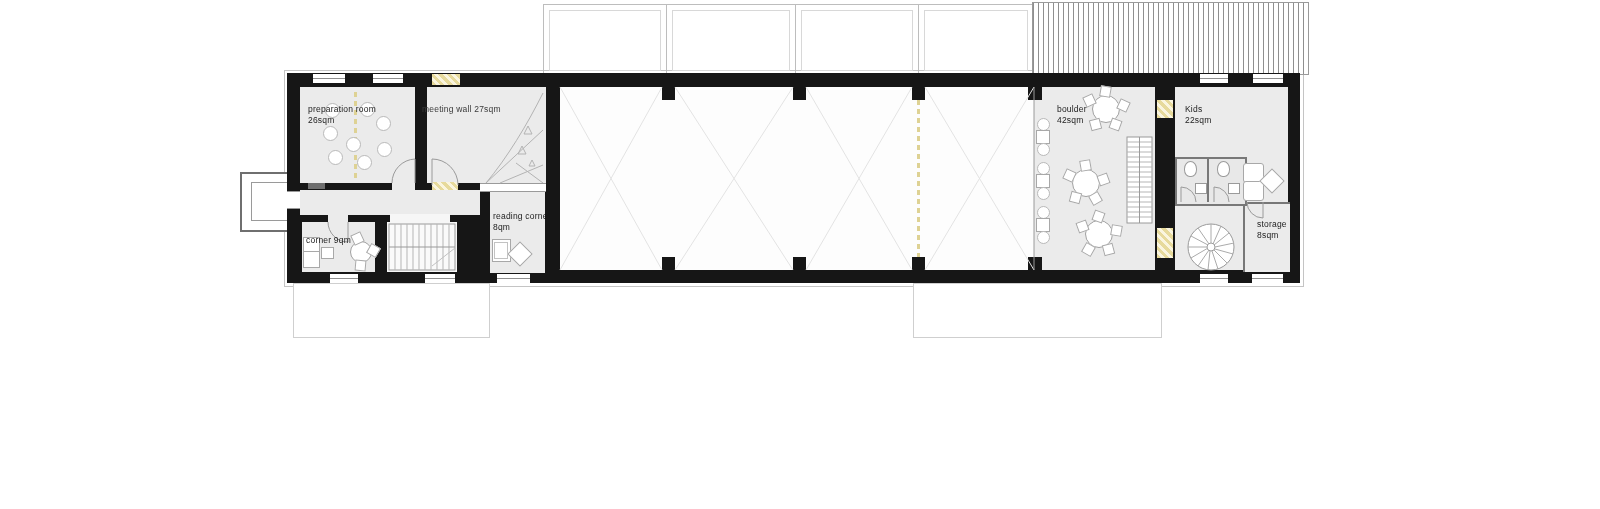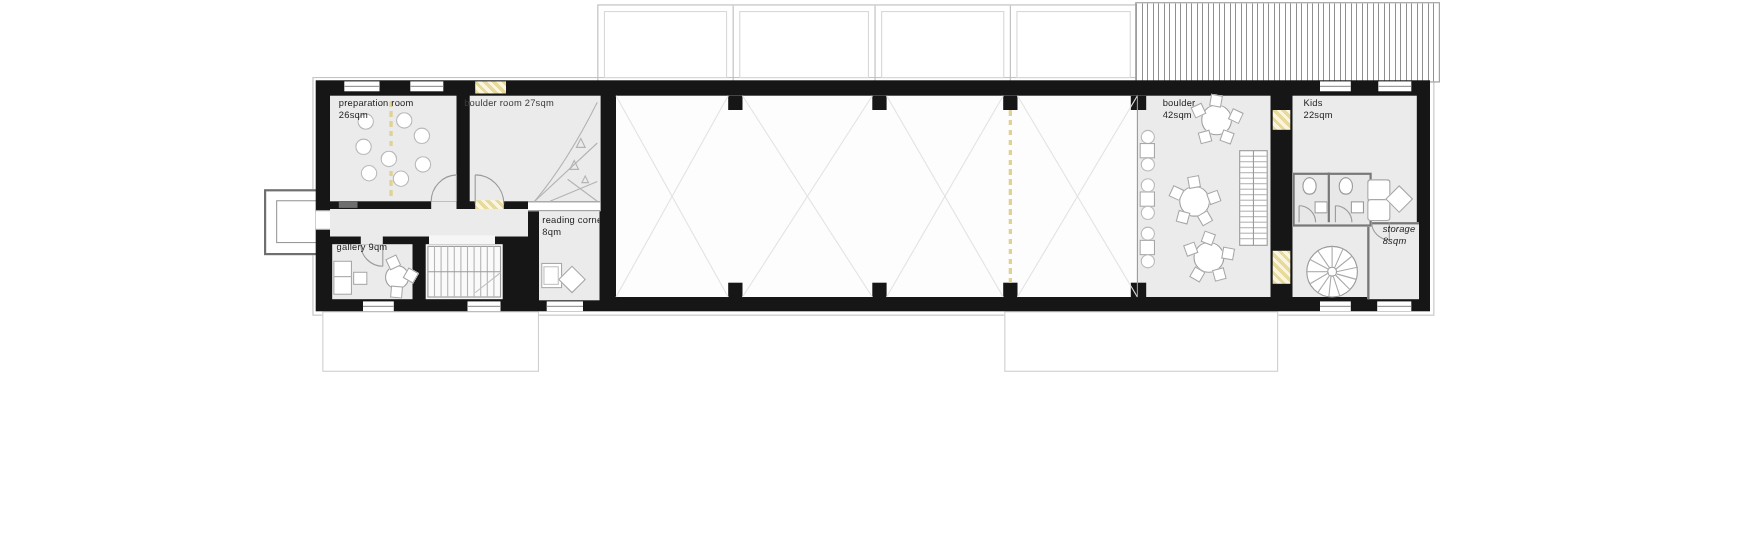--- a/index.html
+++ b/index.html
@@ -14,21 +14,21 @@
   .canopy{border:1px solid #bdbdbd;display:flex;}
   .canopy-cell{position:relative;border-right:1px solid #bdbdbd;height:100%;}
   .canopy-cell:last-child{border-right:none;}
   .canopy-inner{position:absolute;left:5px;top:5px;right:5px;bottom:3px;border:1px solid #d8d8d8;}
   .deck{border:1px solid #9a9a9a;background:repeating-linear-gradient(to right,#8f8f8f 0 1px,#ffffff 1px 5px);}
   .win{background:#fff;display:flex;align-items:center;}
   .win i{display:block;width:100%;height:1px;background:#8f8f8f;}
   .hatch{background:repeating-linear-gradient(45deg,#e7da9c 0 3px,#faf5df 3px 6px);}
   .pilaster{background:#161616;}
   .dashline{background:repeating-linear-gradient(to bottom,#ded294 0 5px,transparent 5px 9px);width:3px;}
-  .lbl{position:absolute;font-size:8.5px;line-height:1.3;color:#222;letter-spacing:.2px;white-space:nowrap;z-index:40;}
+  .lbl{position:absolute;font-size:8.5px;line-height:1.3;color:#222;letter-spacing:.2px;white-space:nowrap;z-index:40;margin-top:16px;}
   .circle{border:1px solid #b9b9b9;border-radius:50%;background:#fff;}
   .sq{border:1px solid #a8a8a8;background:#fff;}
   .chair{border:1px solid #a8a8a8;background:#fff;width:9px;height:9px;}
   .tablec{border:1px solid #a0a0a0;background:#fff;border-radius:50%;}
   .fixture{border:1px solid #9a9a9a;background:#fff;}
   .clip{overflow:hidden;}
   svg{position:absolute;left:0;top:0;z-index:30;pointer-events:none;}
   .z1{z-index:1}.z2{z-index:2}.z3{z-index:3}.z4{z-index:6}.z5{z-index:8}.z6{z-index:12}
 </style>
 </head>
@@ -299,31 +299,31 @@
       <path d="M1214,187 A15,15 0 0 1 1229,202"></path>
         <line x1="1214" y1="187" x2="1214" y2="202"></line>
     </g>
   </svg>
 
   <div class="lbl" style="left:308px;top:88px;">
     <div>preparation room</div>
     <div>26sqm</div>
   </div>
   <div class="lbl" style="left:422px;top:88px;color:#3a3a3a;">
-    <div>boulder room 27sqm</div>
+    <div>meeting wall 27sqm</div>
   </div>
   <div class="lbl" style="left:306px;top:219px;">
-    <div>gallery 9qm</div>
+    <div>corner 9qm</div>
   </div>
   <div class="lbl" style="left:1057px;top:88px;">
     <div>boulder</div>
     <div>42sqm</div>
   </div>
   <div class="lbl" style="left:1185px;top:88px;">
     <div>Kids</div>
     <div>22sqm</div>
   </div>
-  <div class="lbl" style="left:1257px;top:203px;font-style:italic;">
+  <div class="lbl" style="left:1257px;top:203px;">
     <div>storage</div>
     <div>8sqm</div>
   </div>
 
 </div>
 
 </body></html>

